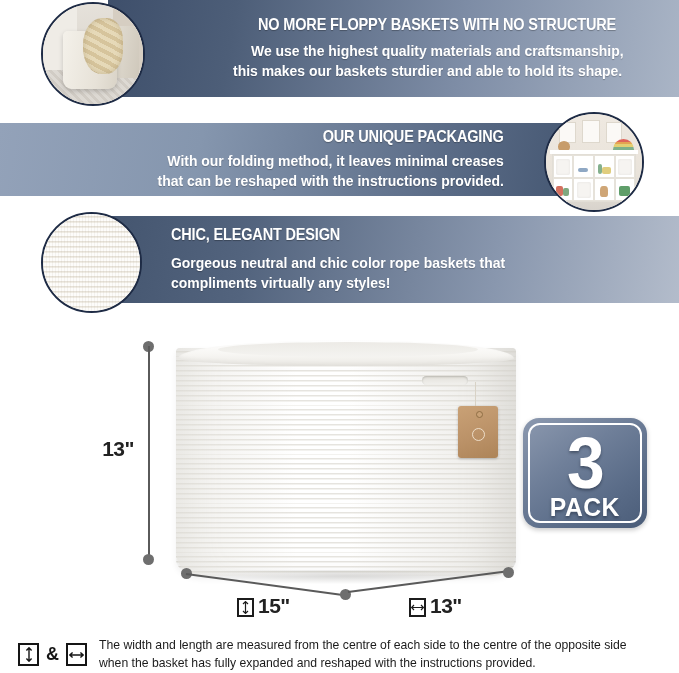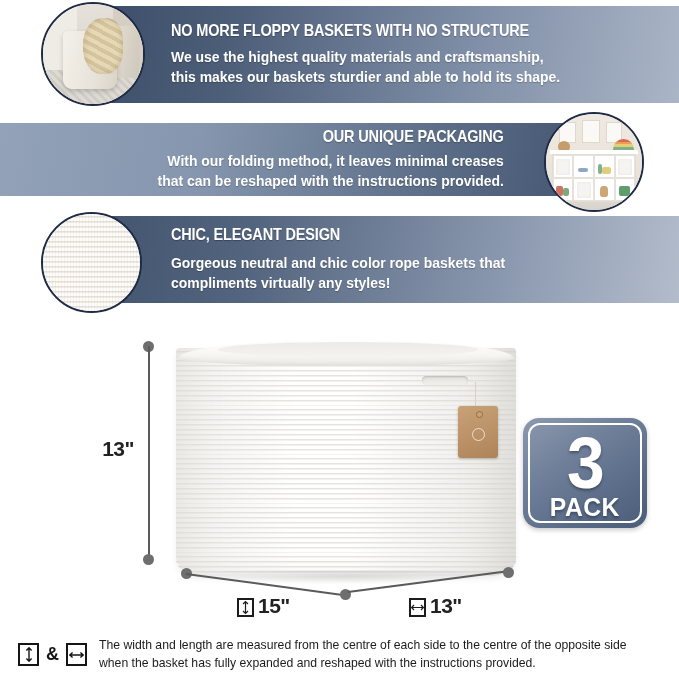--- a/index.html
+++ b/index.html
@@ -34,24 +34,24 @@
     font-size: 15.5px;
     font-weight: bold;
     line-height: 1.32;
     transform: scaleX(0.9);
     text-shadow: 0 1px 1px rgba(0,0,0,0.25);
     white-space: nowrap;
   }
 
   
   #banner-1 {
-    left: 108px; top: 6px; width: 571px; height: 97px;
+    left: 108px; top: 0; width: 571px; height: 97px;
     background: linear-gradient(100deg, #3e4f6b 0%, #4d5e78 22%, #7e8da6 62%, #aab5c6 100%);
     padding: 0 14px 0 63px;
-    align-items: flex-start;
+    align-items: flex-end;
     transform-origin: left center;
   }
   #banner-1 .banner-heading { transform-origin: left center; margin-bottom: 7px; }
   #banner-1 .banner-body { transform-origin: left center; }
 
   
   #banner-2 {
     left: 0px; top: 123px; width: 570px; height: 73px;
     background: linear-gradient(100deg, #93a2b9 0%, #8596ae 35%, #5a6b86 78%, #465873 100%);
     padding: 0 66px 0 14px;

